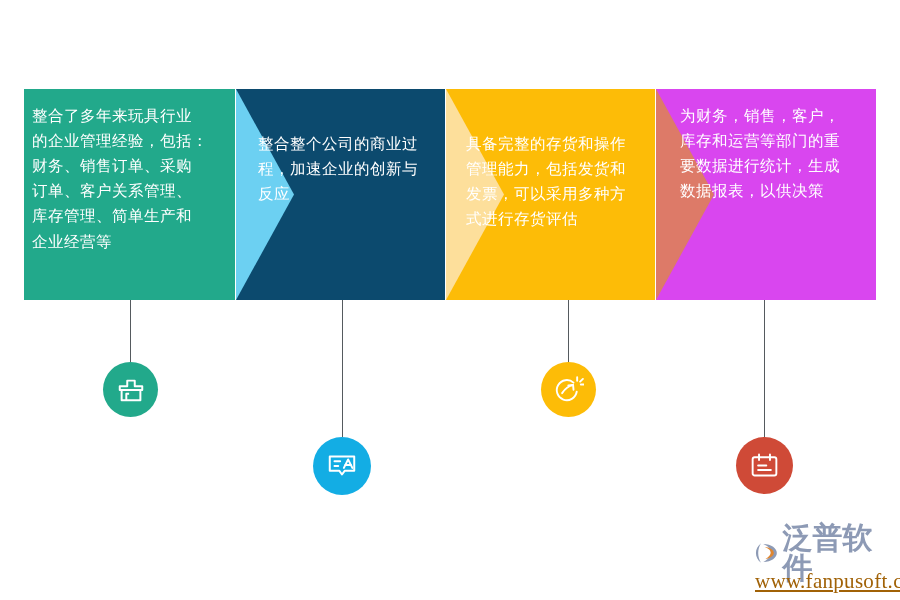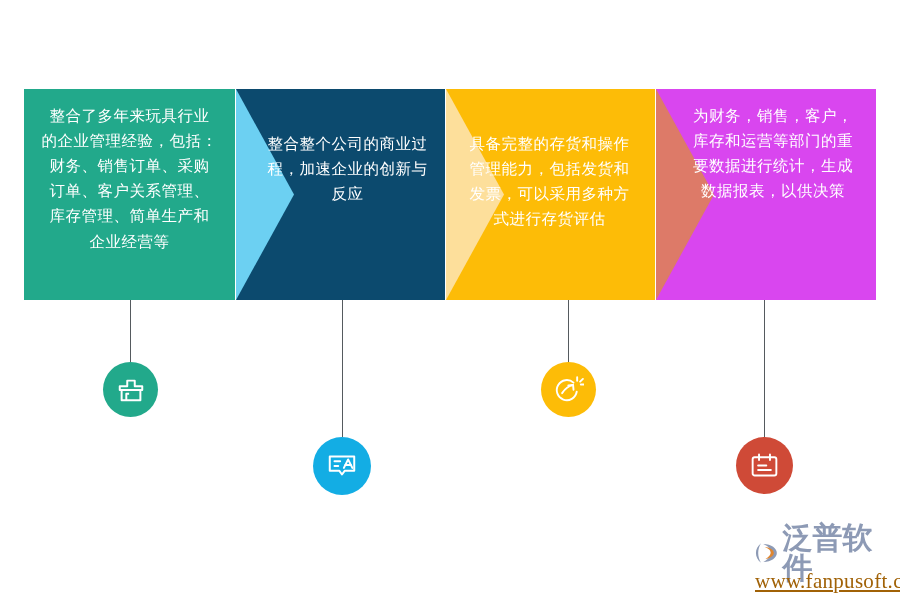--- a/index.html
+++ b/index.html
@@ -25,36 +25,36 @@
   .panel .arrow-overlay {
     position:absolute;
     left:0; top:0;
     width:58px; height:211px;
     pointer-events:none;
   }
   .panel .txt {
     position:absolute;
     left:0; right:0;
     color:#ffffff;
-    text-align:center;
+    text-align:left;
     line-height:1.62;
     font-size:15.5px;
     letter-spacing:.5px;
     white-space:pre-line;
   }
 
   
   #panel-1 { left:0px;   width:211px; background:#22a98b; }
   #panel-1 .txt { top:14px; padding:0 8px 0 8px; }
 
   #panel-2 { left:212px; width:209px; background:#0c4a6e; }
   #panel-2 .txt { top:42px; padding:0 8px 0 22px; }
 
   #panel-3 { left:422px; width:209px; background:#fdbc07; }
-  #panel-3 .txt { top:42px; padding:0 8px 0 6px; }
+  #panel-3 .txt { top:42px; padding:0 8px 0 20px; }
 
   #panel-4 { left:632px; width:220px; background:#d946ef; }
   #panel-4 .txt { top:14px; padding:0 10px 0 24px; }
 
   
   .connector {
     position:absolute;
     width:1px;
     background:#555a5e;
   }

